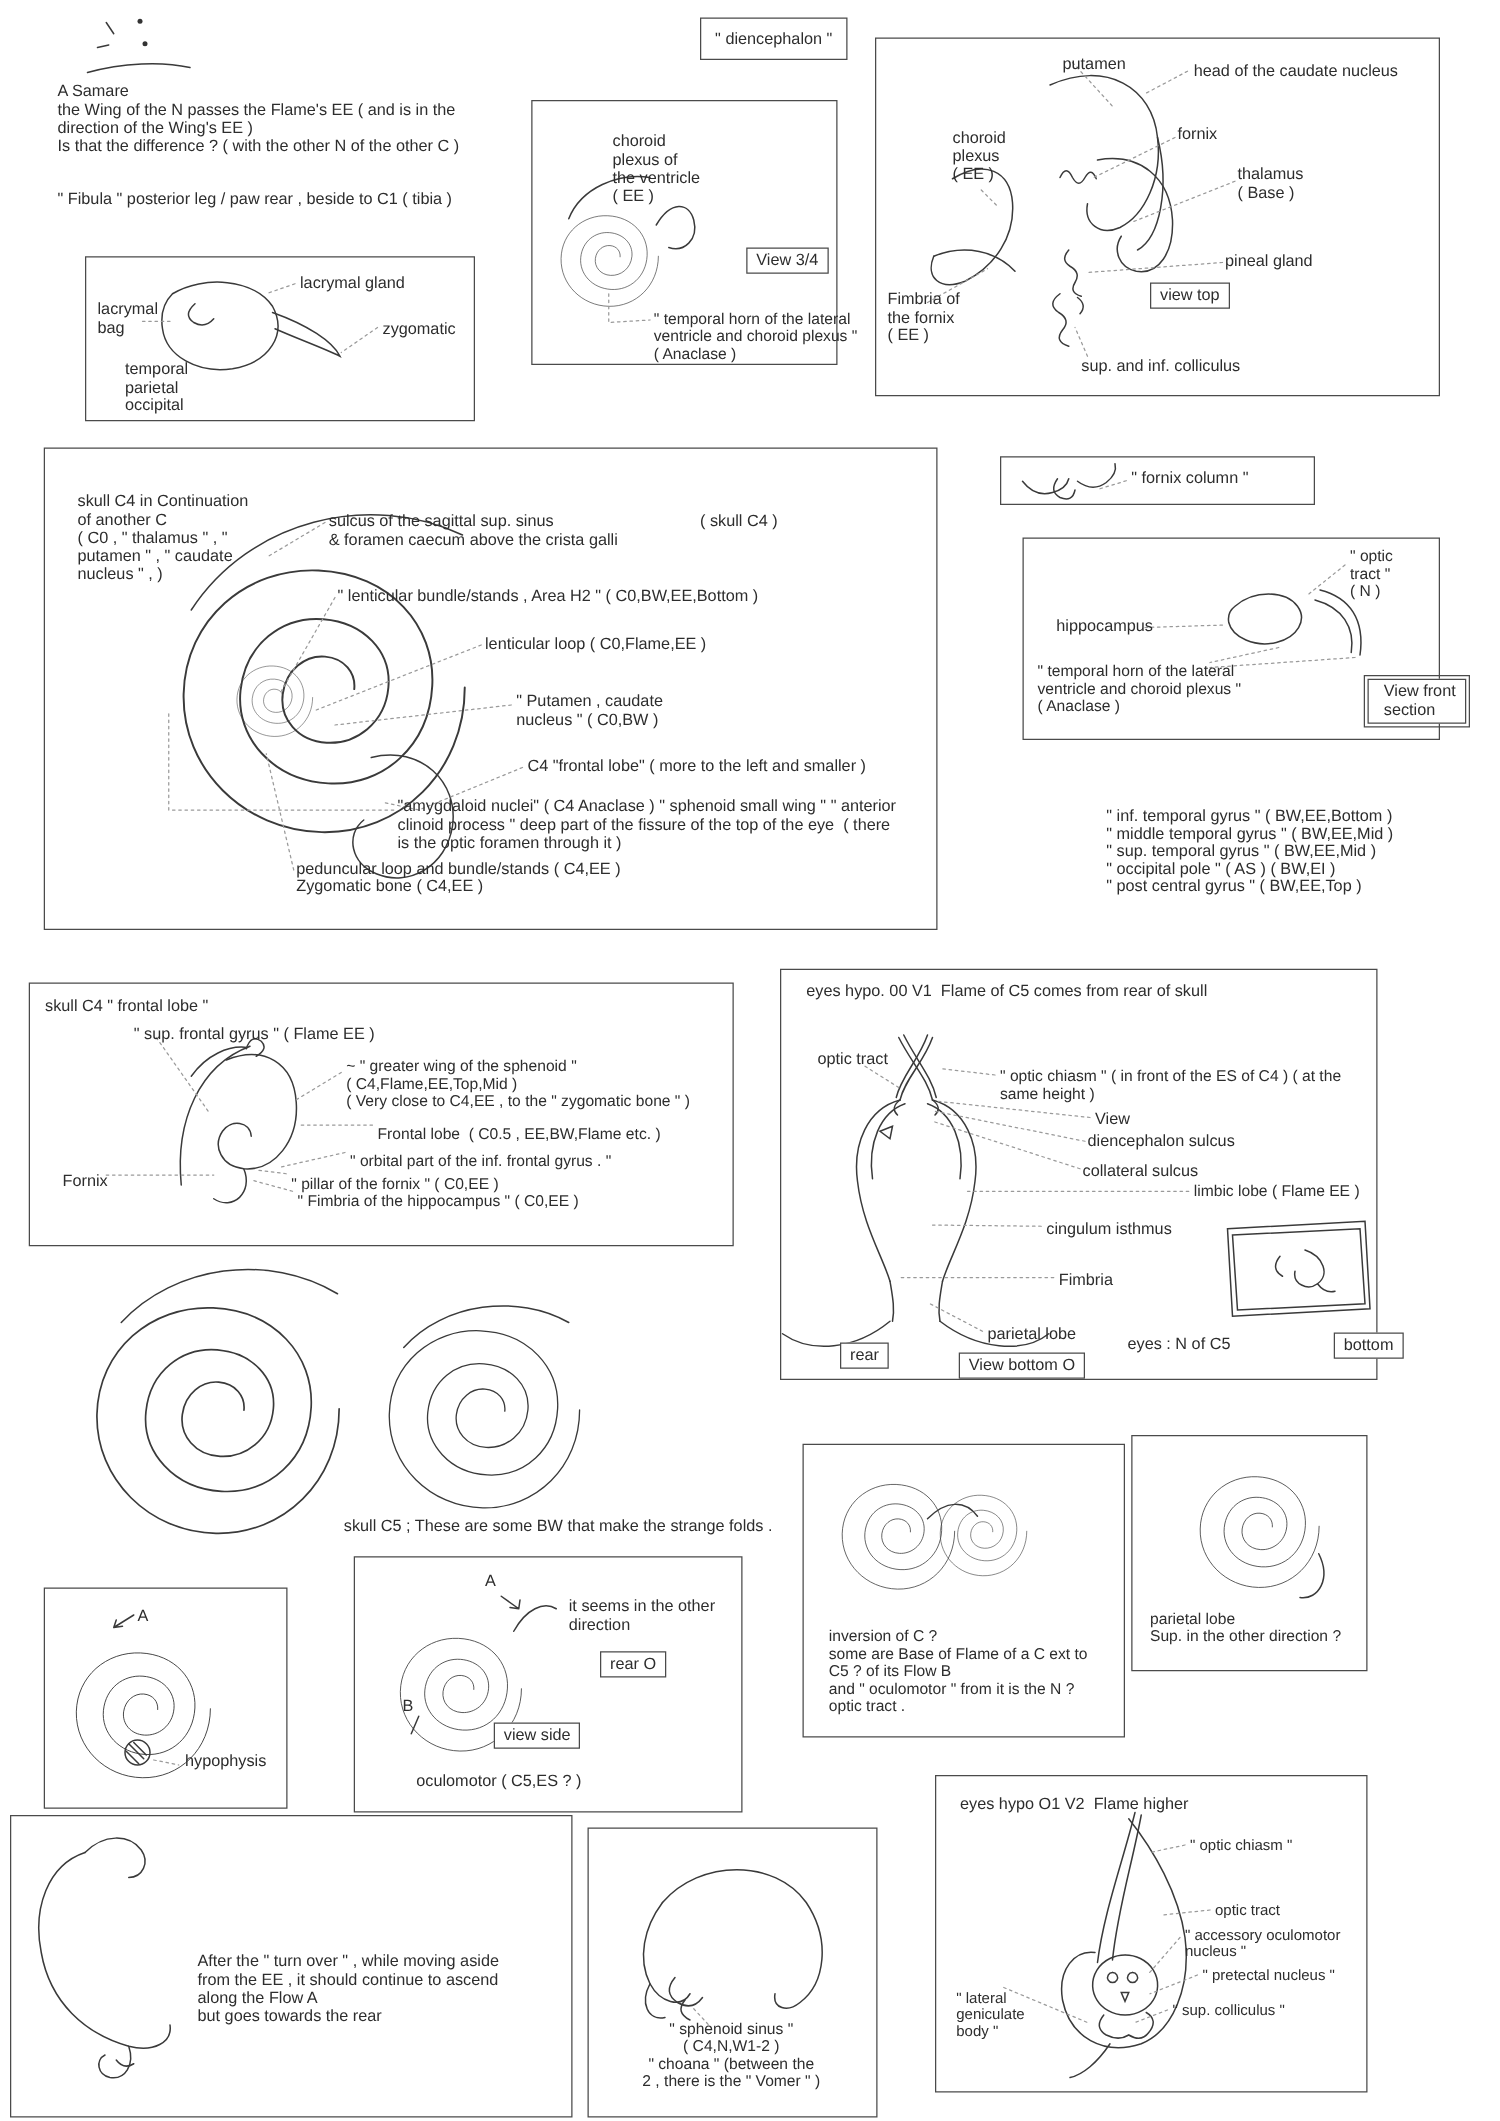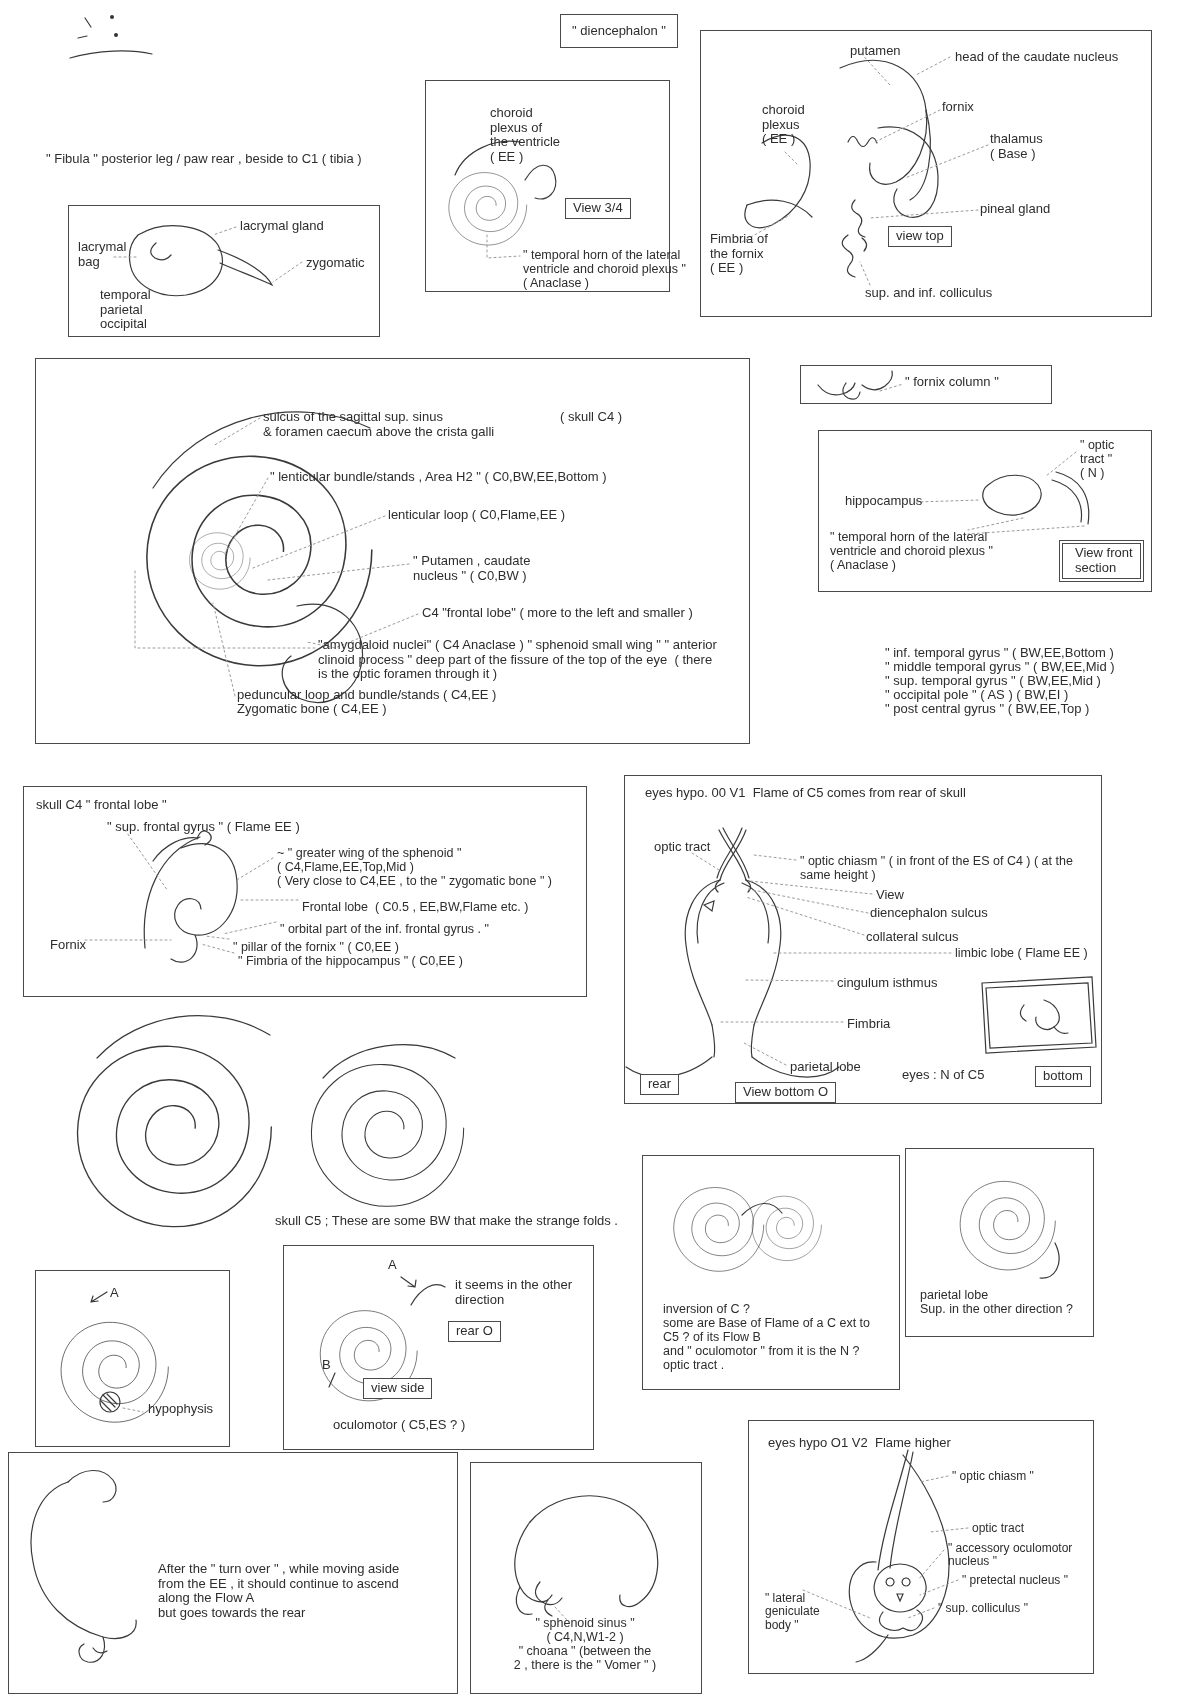--- a/index.html
+++ b/index.html
@@ -3,21 +3,21 @@
 <meta charset="utf-8">
 <style>
   html,body{margin:0;padding:0;background:#e8e8e8;}
   .canvas{position:relative;width:1200px;height:1697px;background:#ffffff;
     font-family:"Liberation Sans",sans-serif;color:#2d2d2d;overflow:hidden;}
   .t{position:absolute;white-space:pre;font-size:13px;line-height:1.12;}
   .s1{font-size:12.5px;}
   .s2{font-size:12px;}
   .box{position:absolute;border:1.6px solid #4a4a4a;background:#fff;}
   .vbox{position:absolute;border:1.4px solid #4a4a4a;background:#fff;
-    padding:2px 7px;font-size:13px;white-space:pre;line-height:1.15;z-index:5;}
+    padding:2px 7px;font-size:13px;white-space:pre;line-height:1.15;z-index:5;margin-left:32px;}
   .dbl{outline:1.2px solid #4a4a4a;outline-offset:2px;padding-left:12px;}
   svg.sk{position:absolute;overflow:visible;}
   svg.sk path{fill:none;stroke:#3a3a3a;stroke-width:1.2;stroke-linecap:round;}
   svg.sk path.ld{stroke:#9a9a9a;stroke-width:1;stroke-dasharray:2 3;}
   svg.sk circle.dot{fill:#333;stroke:none;}
 </style>
 </head>
 <body>
 
 <div class="canvas">
@@ -28,20 +28,24 @@
     </defs>
   </svg>
 
   <svg class="sk" style="left:60px;top:8px" width="100" height="60" viewBox="0 0 100 60">
     <path d="M25,10 l6,9"></path>
       <circle class="dot" cx="52" cy="9" r="2"></circle>
       <circle class="dot" cx="56" cy="27" r="2"></circle>
     <path d="M18,30 l9,-2"></path>
       <path d="M10,50 C38,42 70,41 92,46"></path>
   </svg>
+  <div class="t" style="left:46px;top:66px">A Samare
+the Wing of the N passes the Flame's EE ( and is in the
+direction of the Wing's EE )
+Is that the difference ? ( with the other N of the other C )</div>
   <div class="t" style="left:46px;top:152px">" Fibula " posterior leg / paw rear , beside to C1 ( tibia )</div>
 
   <div class="box" style="left:560px;top:14px;width:116px;height:32px;display:flex;align-items:center;justify-content:center">
     <span class="t" style="position:static">" diencephalon "</span>
   </div>
 
   <div class="box" style="left:425px;top:80px;width:243px;height:210px"></div>
   <svg class="sk" style="left:425px;top:80px" width="243" height="210" viewBox="0 0 243 210">
     <use href="#spiral" transform="translate(18,80) scale(0.45)"></use>
     <path d="M100,100 C112,80 126,82 130,96 C134,112 122,122 110,118"></path>
@@ -116,20 +120,25 @@
     <path d="M262,248 C302,238 332,268 327,303 C322,335 292,352 266,341 C246,333 241,310 256,298"></path>
     <path d="M335,70 C260,35 165,58 118,130"></path>
     <path class="ld" d="M225,60 L178,88"></path>
     <path class="ld" d="M233,120 L190,195"></path>
     <path class="ld" d="M350,158 L218,210"></path>
     <path class="ld" d="M374,206 L233,222"></path>
     <path class="ld" d="M383,256 L300,290 L272,284"></path>
     <path class="ld" d="M280,290 L100,290 L100,212"></path>
     <path class="ld" d="M200,338 L178,245"></path>
   </svg>
+  <div class="t" style="left:62px;top:394px">skull C4 in Continuation
+of another C
+( C0 , " thalamus " , "
+putamen " , " caudate
+nucleus " , )</div>
   <div class="t" style="left:263px;top:410px">sulcus of the sagittal sup. sinus
 &amp; foramen caecum above the crista galli</div>
   <div class="t" style="left:560px;top:410px">( skull C4 )</div>
   <div class="t" style="left:270px;top:470px">" lenticular bundle/stands , Area H2 " ( C0,BW,EE,Bottom )</div>
   <div class="t" style="left:388px;top:508px">lenticular loop ( C0,Flame,EE )</div>
   <div class="t" style="left:413px;top:554px">" Putamen , caudate
 nucleus " ( C0,BW )</div>
   <div class="t" style="left:422px;top:606px">C4 "frontal lobe" ( more to the left and smaller )</div>
   <div class="t" style="left:318px;top:638px">"amygdaloid nuclei" ( C4 Anaclase ) " sphenoid small wing " " anterior
 clinoid process " deep part of the fissure of the top of the eye  ( there

